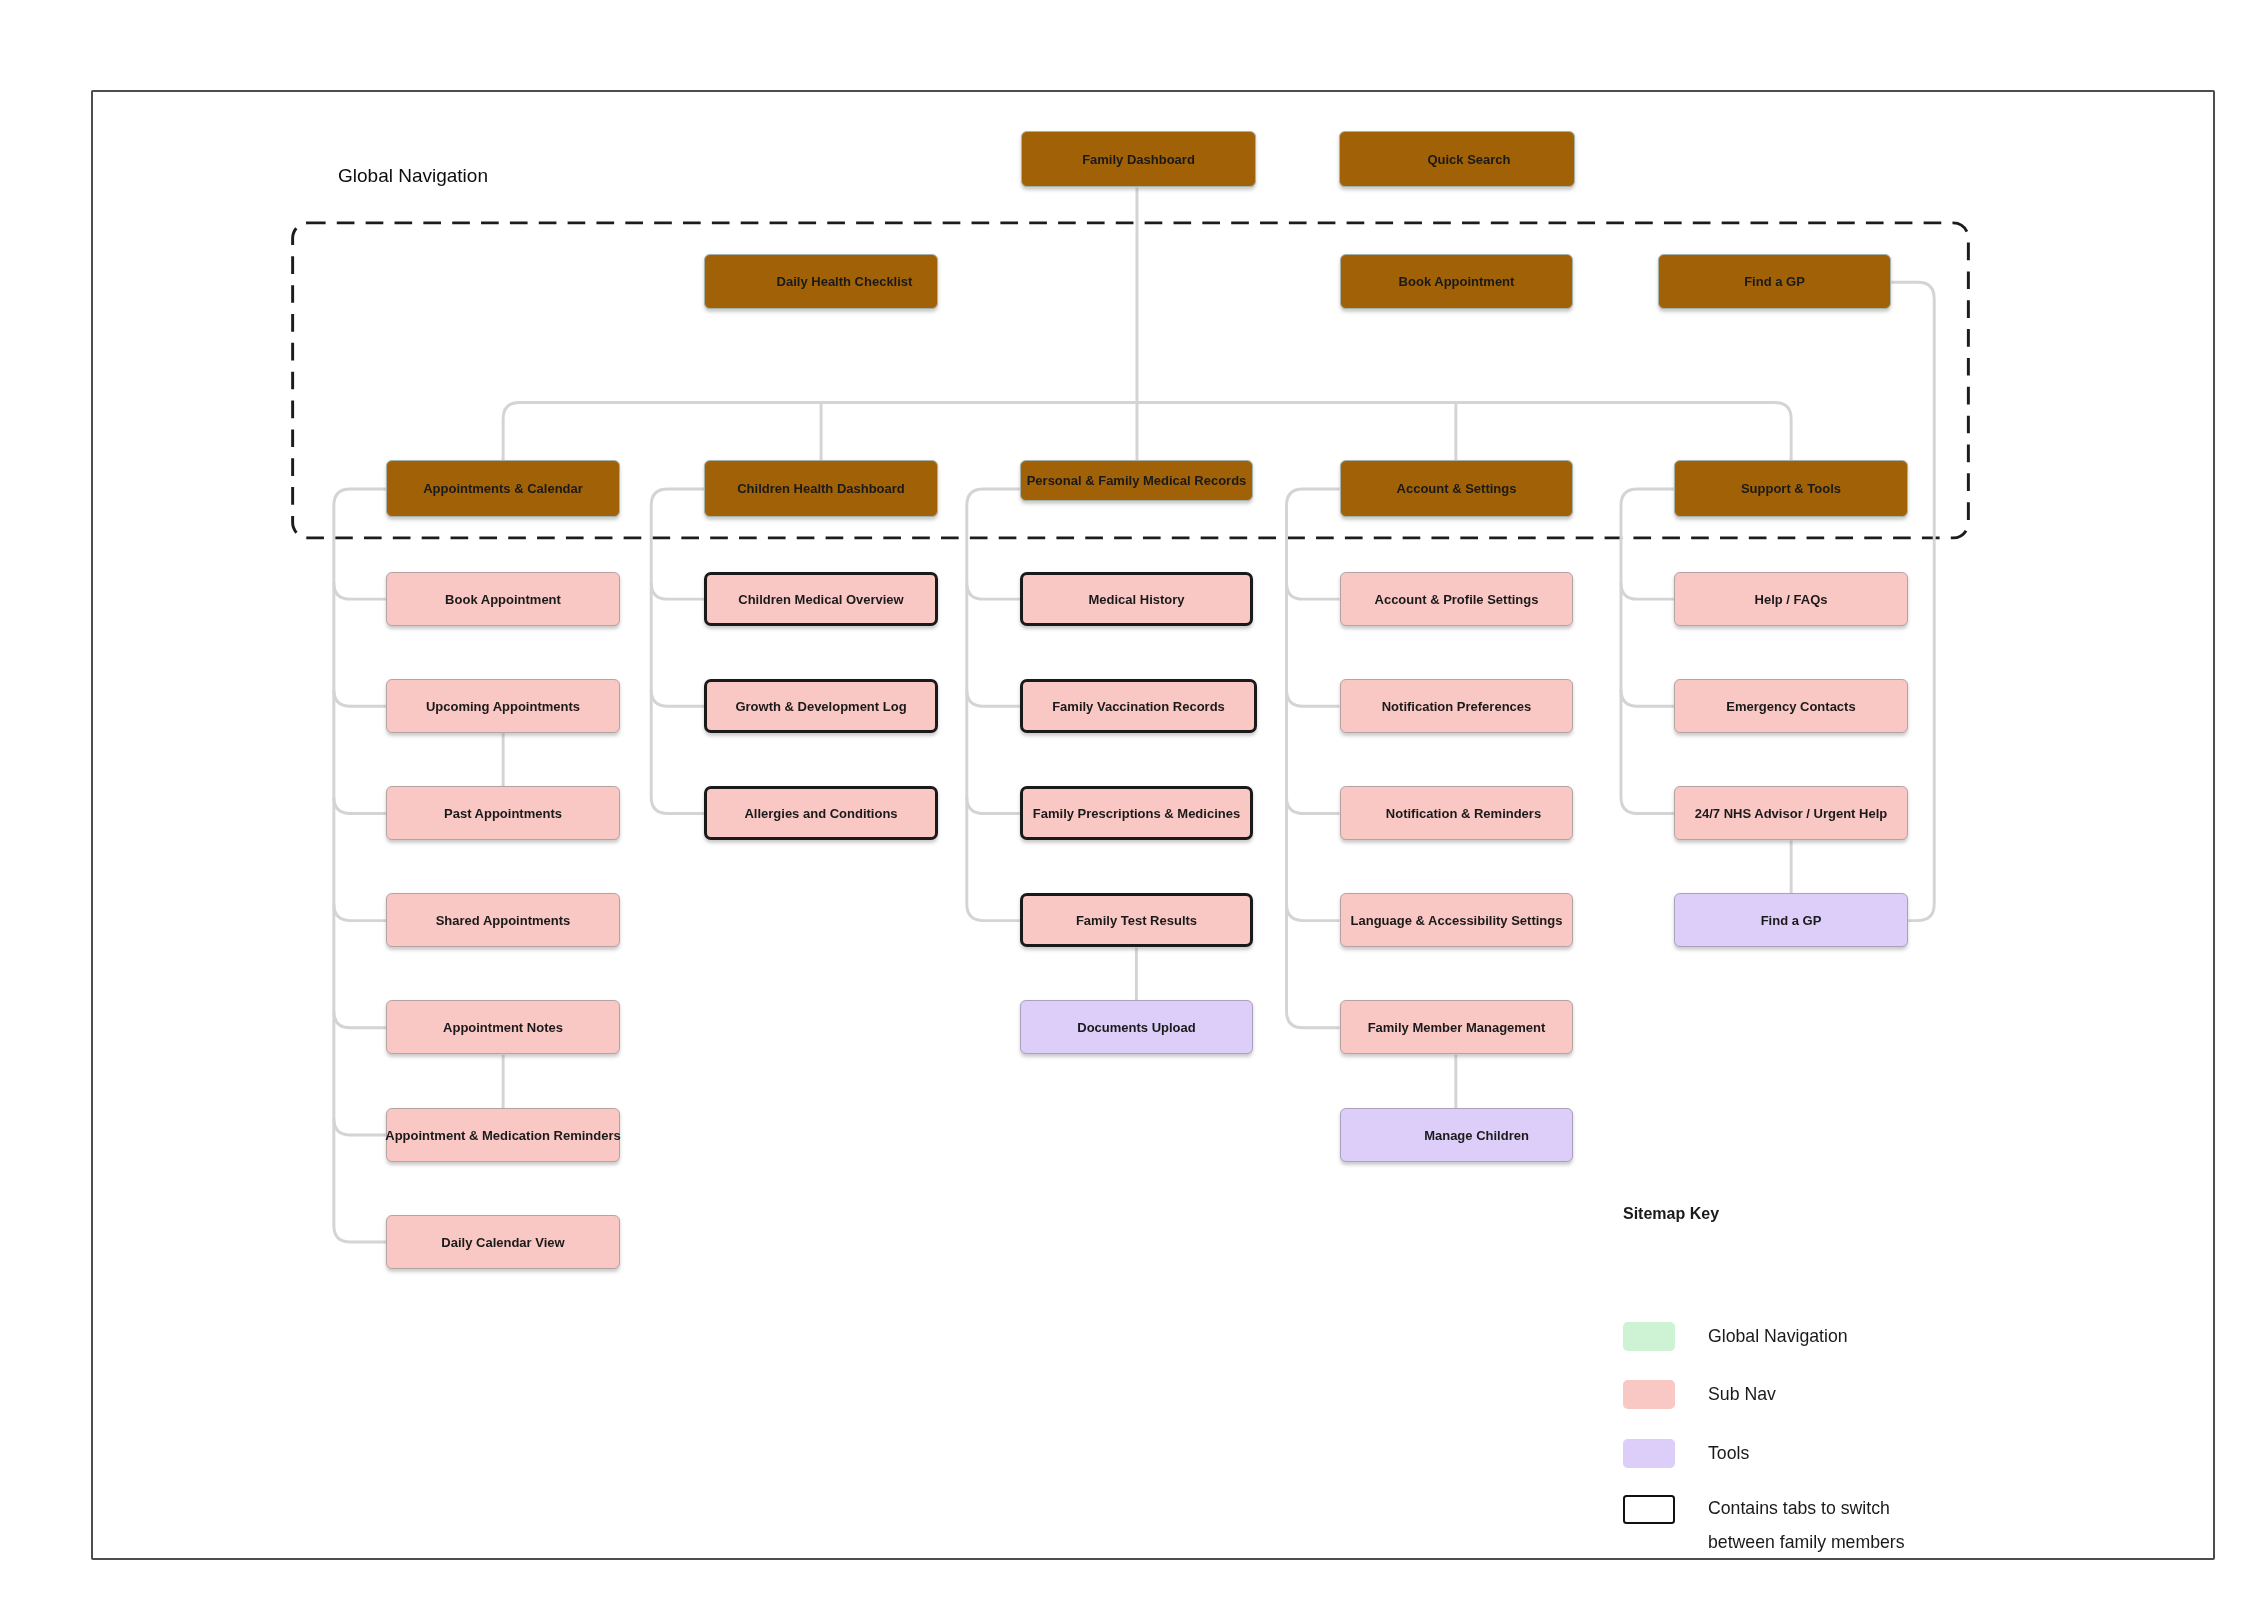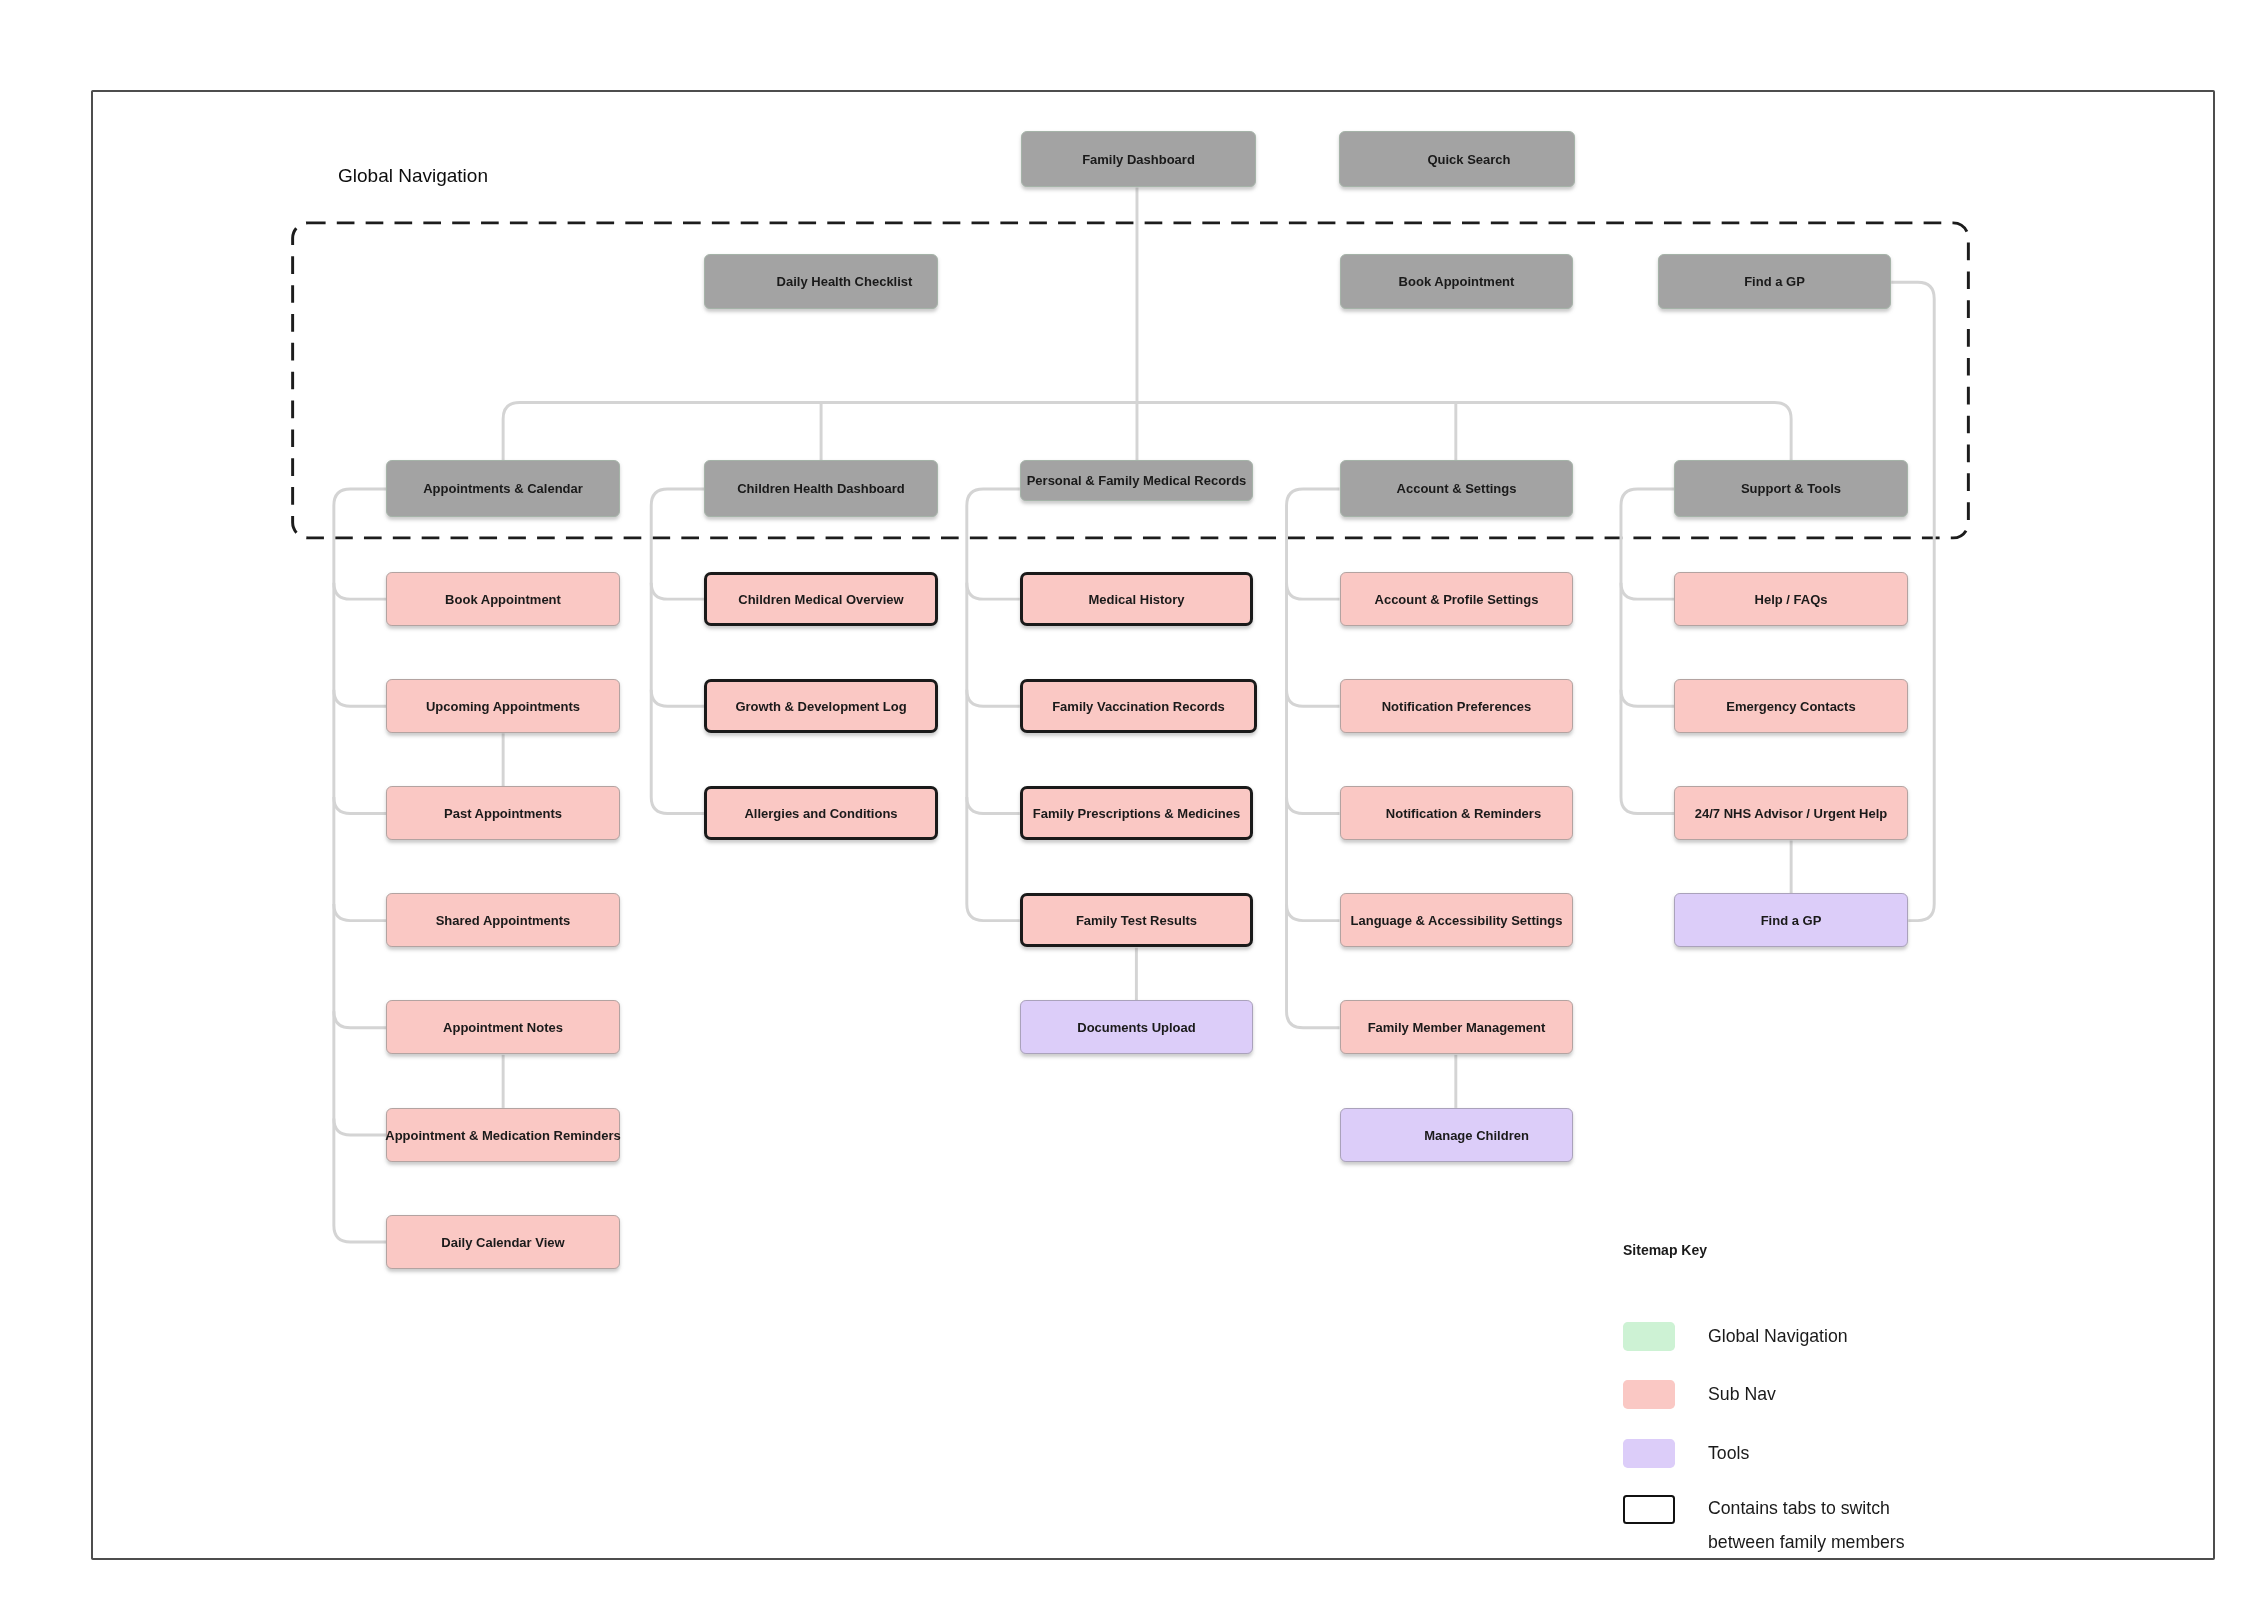--- a/index.html
+++ b/index.html
@@ -6,25 +6,25 @@
   body{width:2261px;height:1621px;position:relative;overflow:hidden;
        font-family:"Liberation Sans",sans-serif;color:#1a1a1a;}
   .frame{position:absolute;left:91px;top:90px;width:2120px;height:1466px;
          border:2.4px solid #4d4d4d;border-radius:1.8px;background:#ffffff;}
   .gn-label{position:absolute;left:338px;top:165px;font-size:19px;font-weight:500;color:#0d0d0d;z-index:3;}
   svg.layer{position:absolute;left:0;top:0;z-index:1;}
   .node{position:absolute;z-index:2;display:flex;align-items:center;justify-content:center;
         border-radius:5.9px;border:1.8px solid #a9aba9;box-sizing:border-box;
         font-size:13px;font-weight:700;text-align:center;white-space:nowrap;
         box-shadow:0 2.4px 3.5px rgba(110,110,110,.35);}
-  .green{background:#a3a3a3;border-color:#a5b3a8;}
+  .green{background:#a16207;border-color:#a5b3a8;}
   .pink{background:#fac8c4;border-color:#b3a3a1;}
   .purple{background:#dccdf9;border-color:#aaa2bb;}
   .tabs{border:3.5px solid #1a1a1a;border-radius:7px;}
-  .legend-title{position:absolute;left:1623px;top:1242px;font-size:14px;font-weight:700;z-index:3;text-align:center;}
+  .legend-title{position:absolute;left:1623px;top:1205px;font-size:16px;font-weight:700;z-index:3;text-align:center;}
   .swatch{position:absolute;left:1623px;width:52px;height:29.4px;border-radius:4.7px;z-index:3;}
   .swatch.keybox{background:#ffffff;border:2.9px solid #111;box-sizing:border-box;border-radius:3.5px;}
   .legend-label{position:absolute;left:1708px;font-size:17.7px;font-weight:400;z-index:3;line-height:29.4px;}
   .legend-label.wrap{width:218px;white-space:normal;line-height:34px;}
 </style>
 </head>
 <body>
 
 <div class="frame"></div>
 

